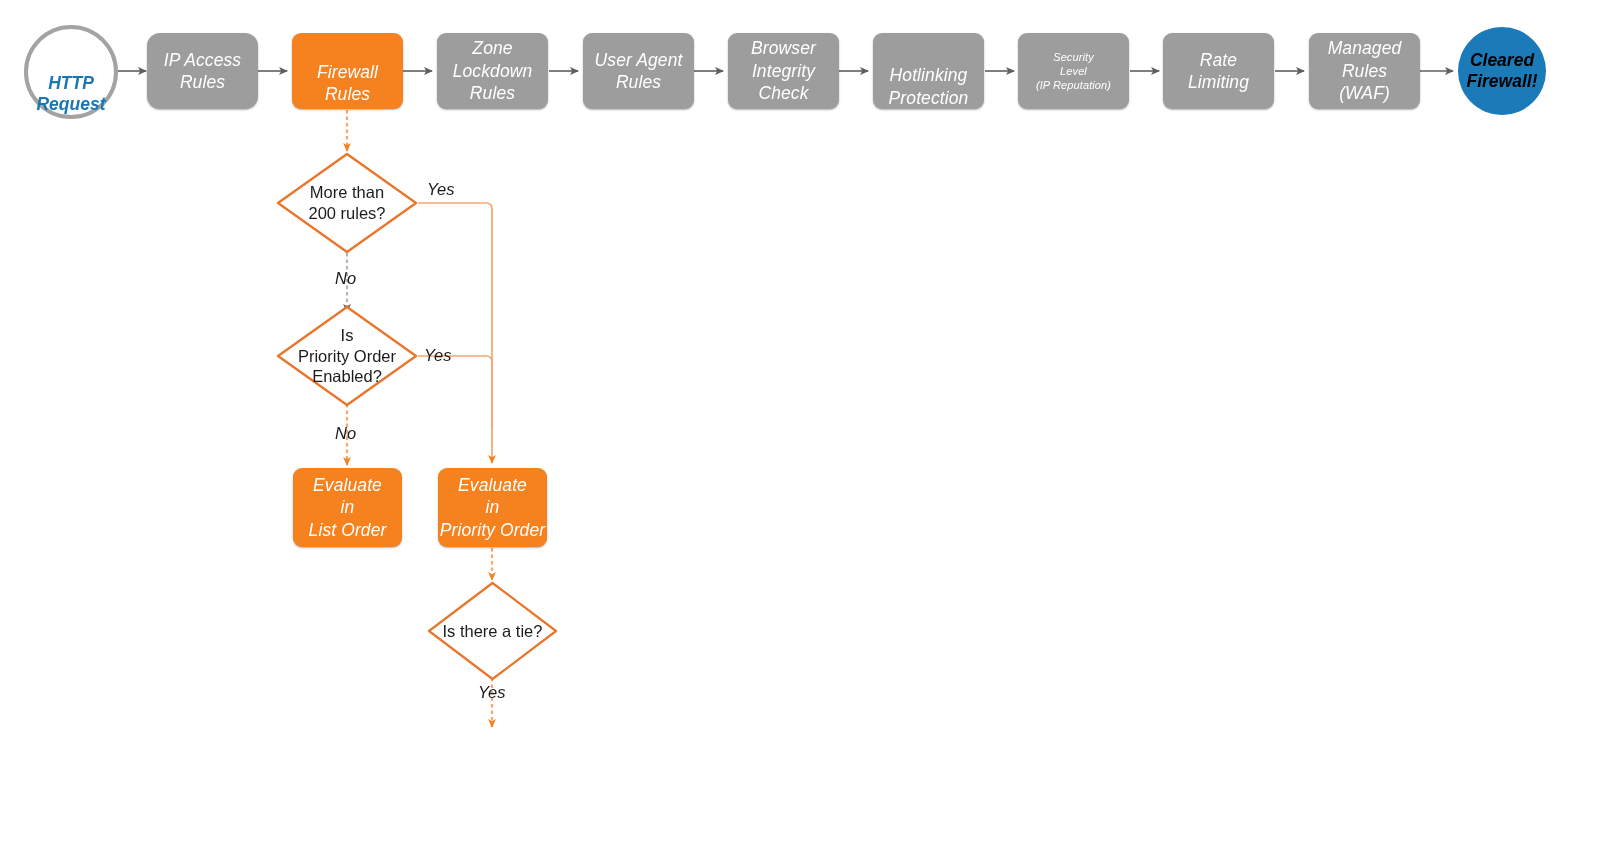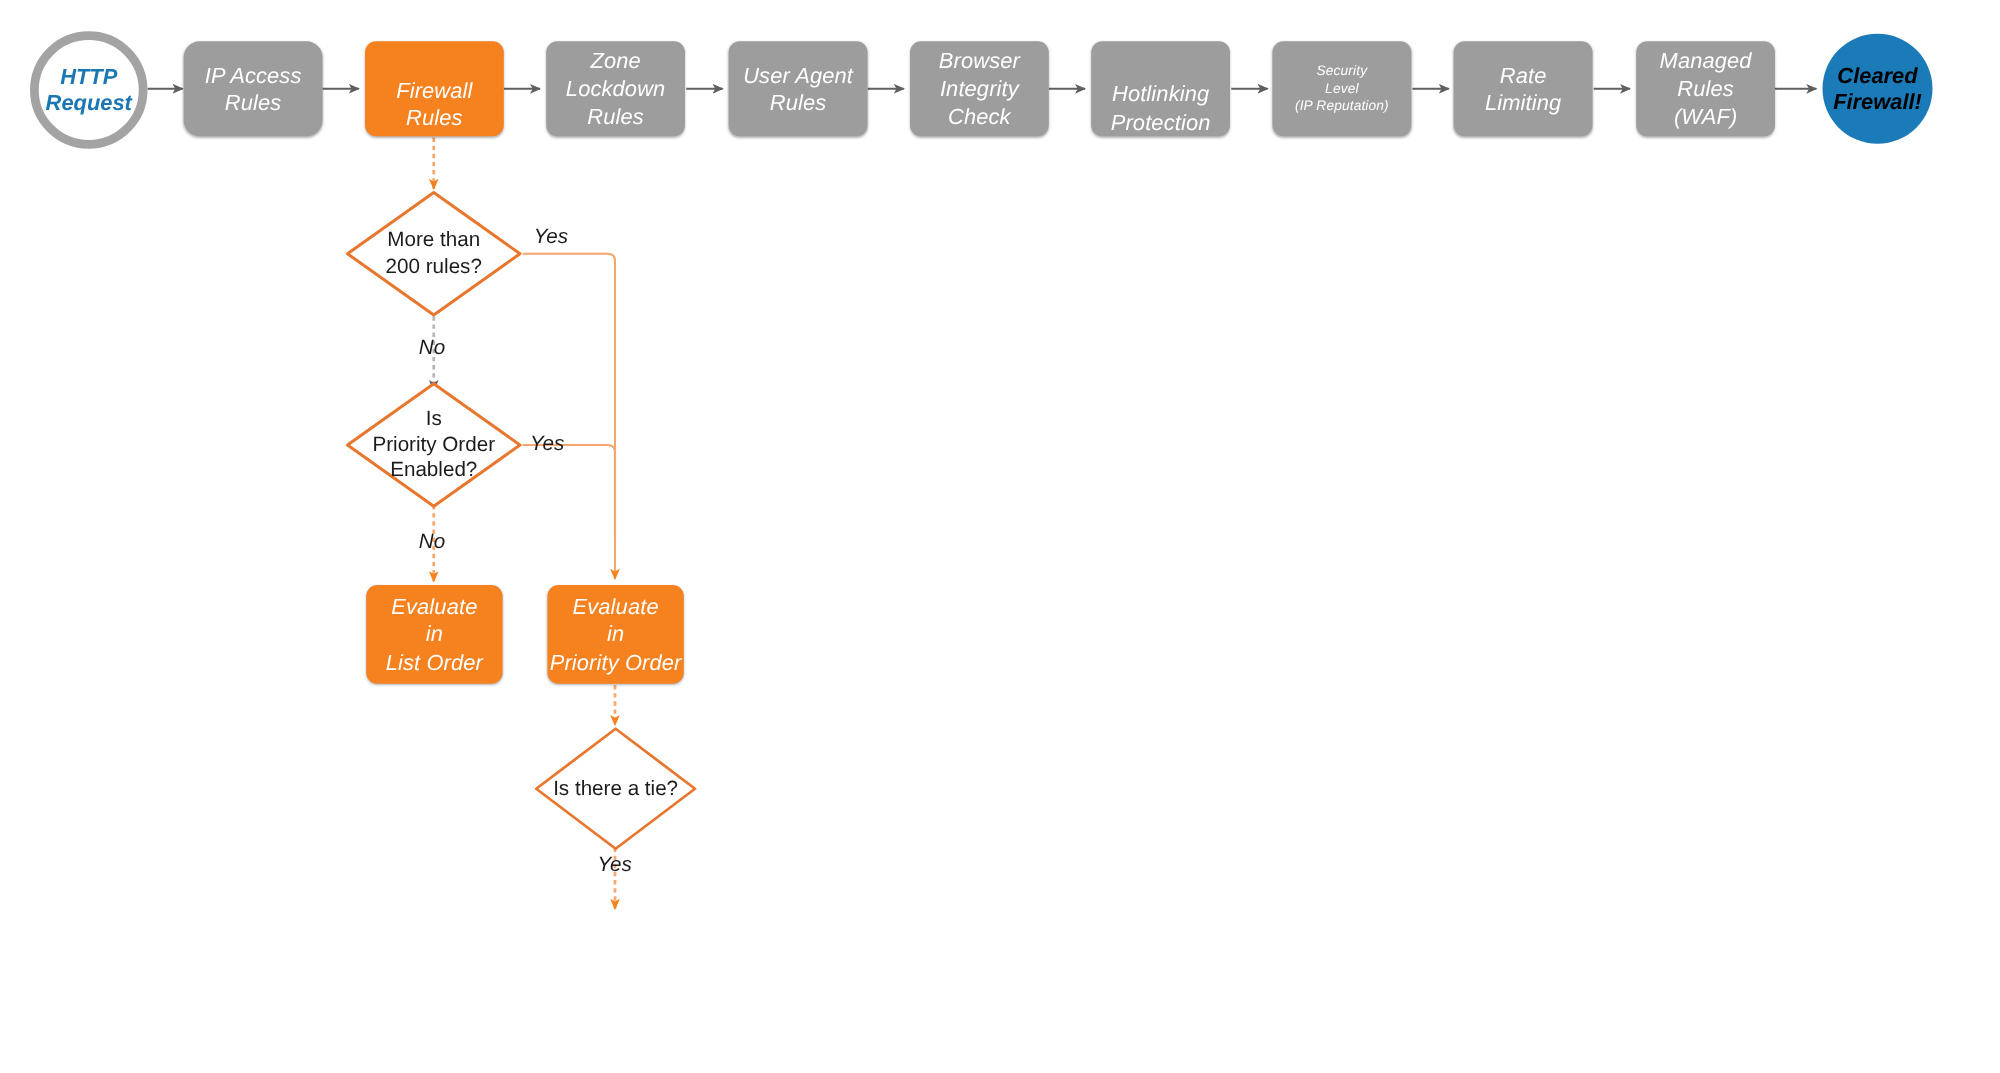--- a/index.html
+++ b/index.html
@@ -52,22 +52,23 @@
 
   .term {
     border-radius: 50%;
     font-style: italic;
     font-weight: bold;
     font-size: 17.5px;
     line-height: 1.2;
   }
   .term.outline {
     background: #ffffff;
-    border: 7px solid #a3a3a3;
+    border: 4px solid #a3a3a3;
     color: #1b76b4;
+    align-items: flex-end;
   }
   .term.filled {
     background: #1b7ab8;
     color: #000000;
   }
 
   
   .diamond {
     position: absolute;
   }

